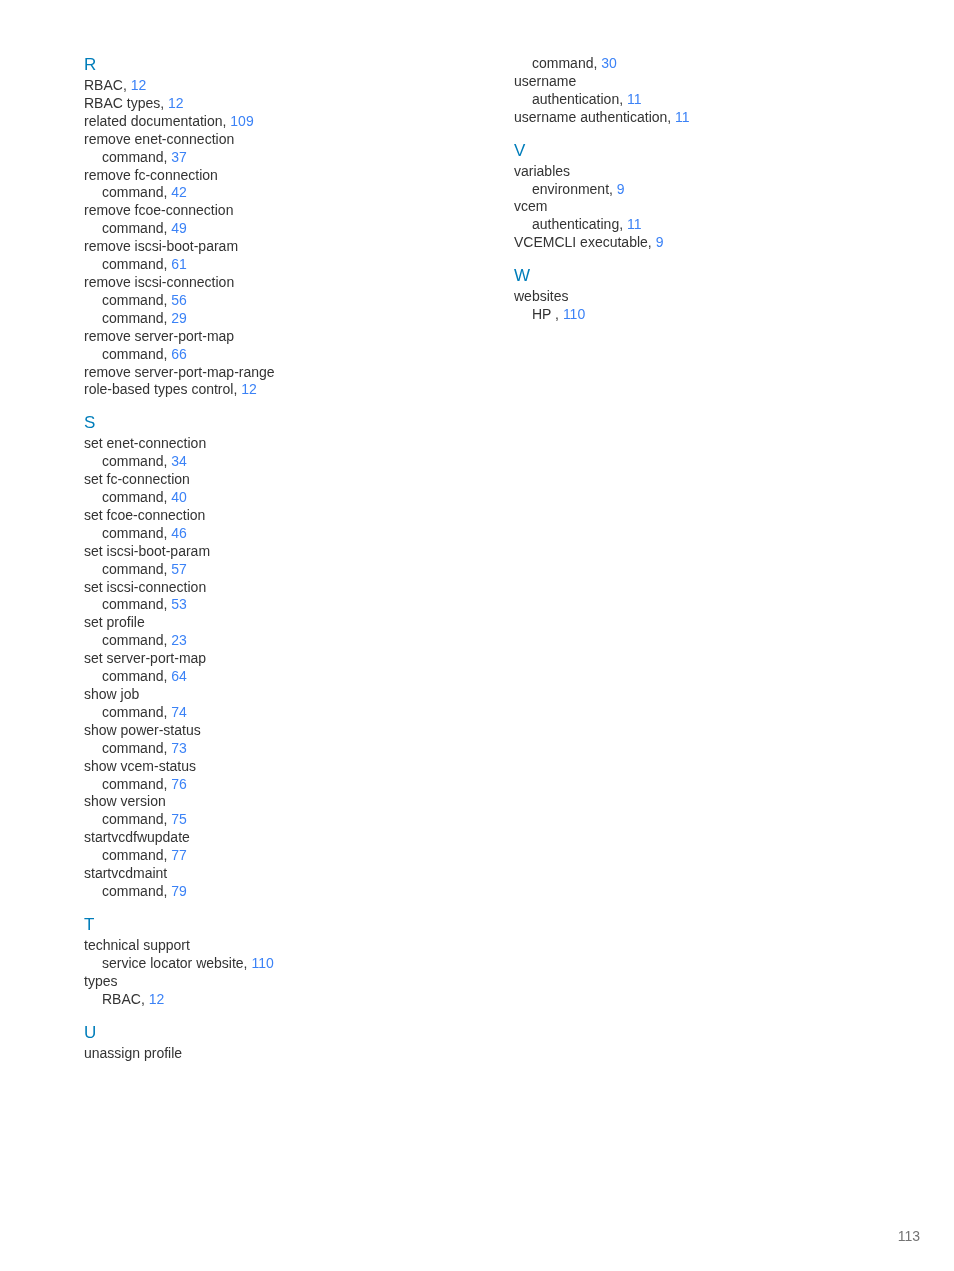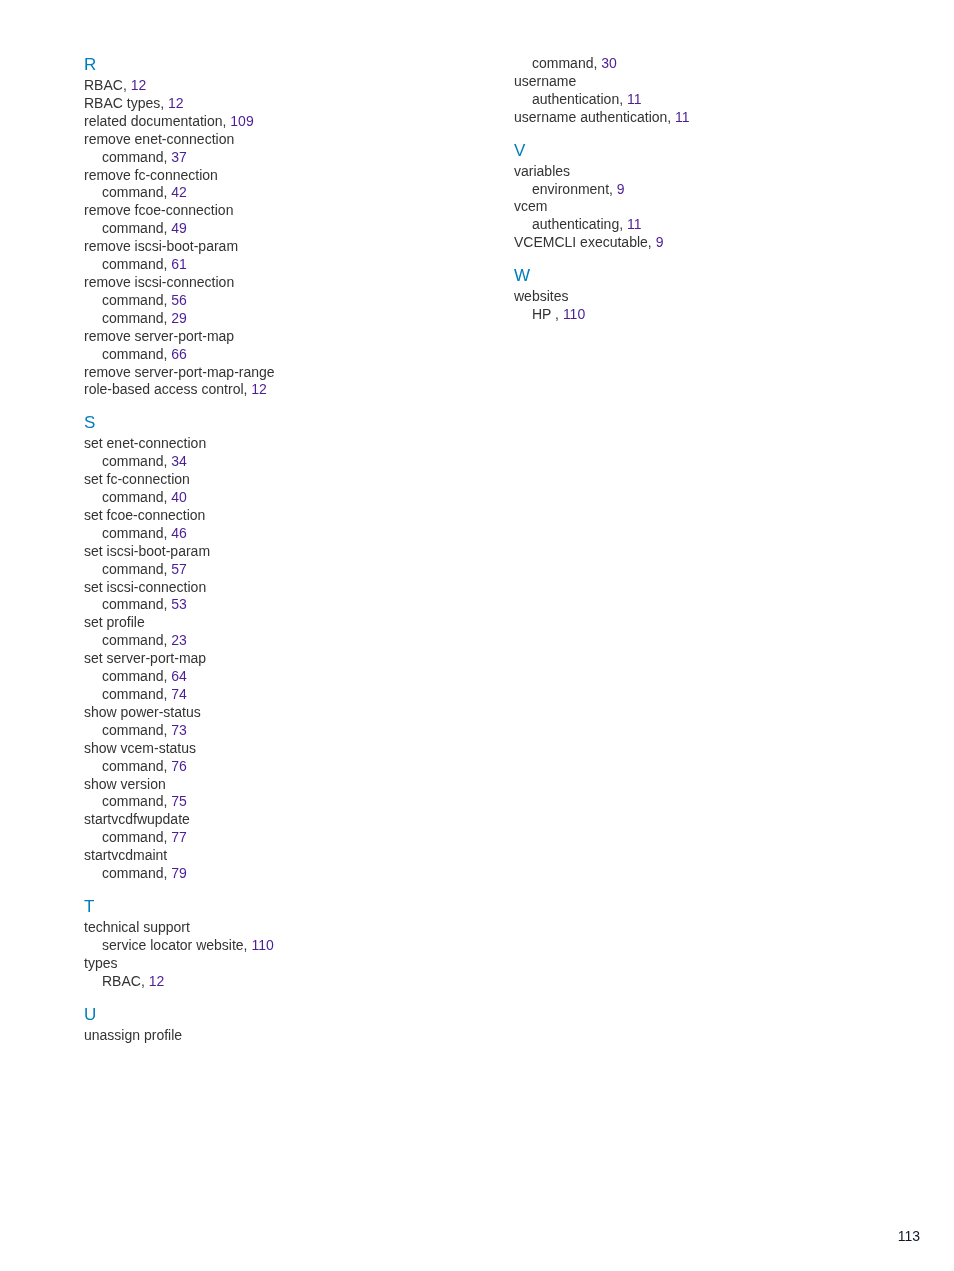--- a/index.html
+++ b/index.html
@@ -35,28 +35,28 @@
     margin-top: 0;
   }
   .entry {
     line-height: 1.28;
     margin: 0;
   }
   .sub {
     padding-left: 18px;
   }
   .pg {
-    color: #4c1d95;
+    color: #3b82f6;
   }
   .pagenum {
     position: absolute;
     right: 34px;
     bottom: 27px;
     font-size: 14px;
-    color: #0f172a;
+    color: #737373;
   }
   a.pg {
     text-decoration: none;
   }
 </style>
 </head>
 <body>
 
 <div class="page">
   <div class="col" id="col-0">
@@ -71,36 +71,37 @@
       <div class="entry"><span>remove fcoe-connection</span></div>
       <div class="entry sub"><span>command, </span><a class="pg">49</a></div>
       <div class="entry"><span>remove iscsi-boot-param</span></div>
       <div class="entry sub"><span>command, </span><a class="pg">61</a></div>
       <div class="entry"><span>remove iscsi-connection</span></div>
       <div class="entry sub"><span>command, </span><a class="pg">56</a></div>
       <div class="entry sub"><span>command, </span><a class="pg">29</a></div>
       <div class="entry"><span>remove server-port-map</span></div>
       <div class="entry sub"><span>command, </span><a class="pg">66</a></div>
       <div class="entry"><span>remove server-port-map-range</span></div>
-      <div class="entry"><span>role-based access control, </span><a class="pg">12</a></div>
+      <div class="entry"><span>role-based types control, </span><a class="pg">12</a></div>
       <div class="section-letter">S</div>
       <div class="entry"><span>set enet-connection</span></div>
       <div class="entry sub"><span>command, </span><a class="pg">34</a></div>
       <div class="entry"><span>set fc-connection</span></div>
       <div class="entry sub"><span>command, </span><a class="pg">40</a></div>
       <div class="entry"><span>set fcoe-connection</span></div>
       <div class="entry sub"><span>command, </span><a class="pg">46</a></div>
       <div class="entry"><span>set iscsi-boot-param</span></div>
       <div class="entry sub"><span>command, </span><a class="pg">57</a></div>
       <div class="entry"><span>set iscsi-connection</span></div>
       <div class="entry sub"><span>command, </span><a class="pg">53</a></div>
       <div class="entry"><span>set profile</span></div>
       <div class="entry sub"><span>command, </span><a class="pg">23</a></div>
       <div class="entry"><span>set server-port-map</span></div>
       <div class="entry sub"><span>command, </span><a class="pg">64</a></div>
+      <div class="entry"><span>show job</span></div>
       <div class="entry sub"><span>command, </span><a class="pg">74</a></div>
       <div class="entry"><span>show power-status</span></div>
       <div class="entry sub"><span>command, </span><a class="pg">73</a></div>
       <div class="entry"><span>show vcem-status</span></div>
       <div class="entry sub"><span>command, </span><a class="pg">76</a></div>
       <div class="entry"><span>show version</span></div>
       <div class="entry sub"><span>command, </span><a class="pg">75</a></div>
       <div class="entry"><span>startvcdfwupdate</span></div>
       <div class="entry sub"><span>command, </span><a class="pg">77</a></div>
       <div class="entry"><span>startvcdmaint</span></div>

